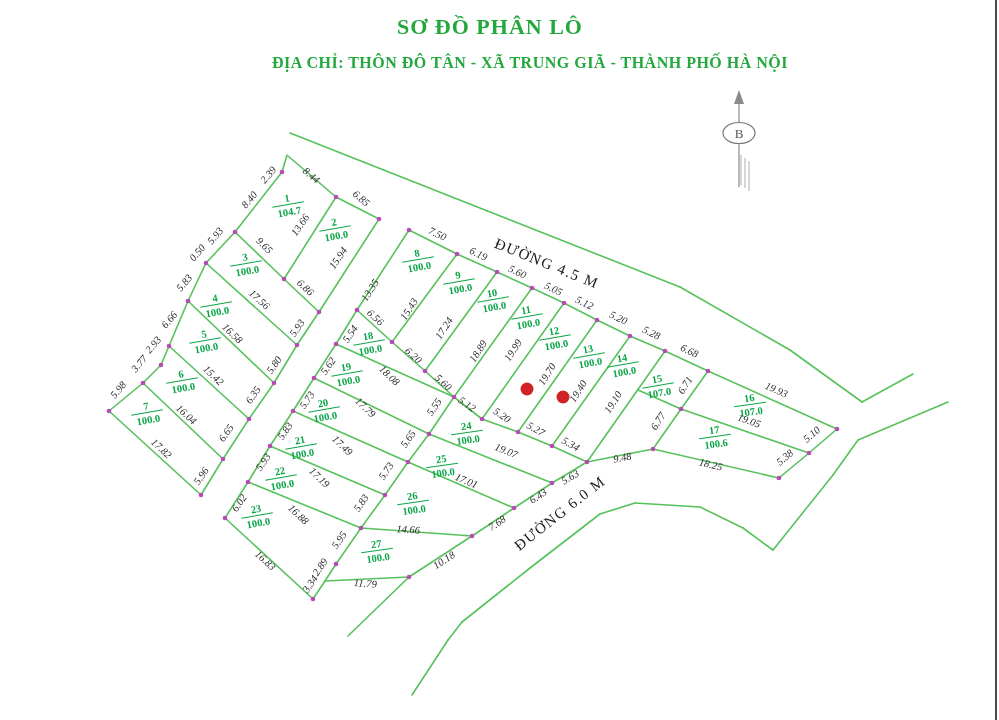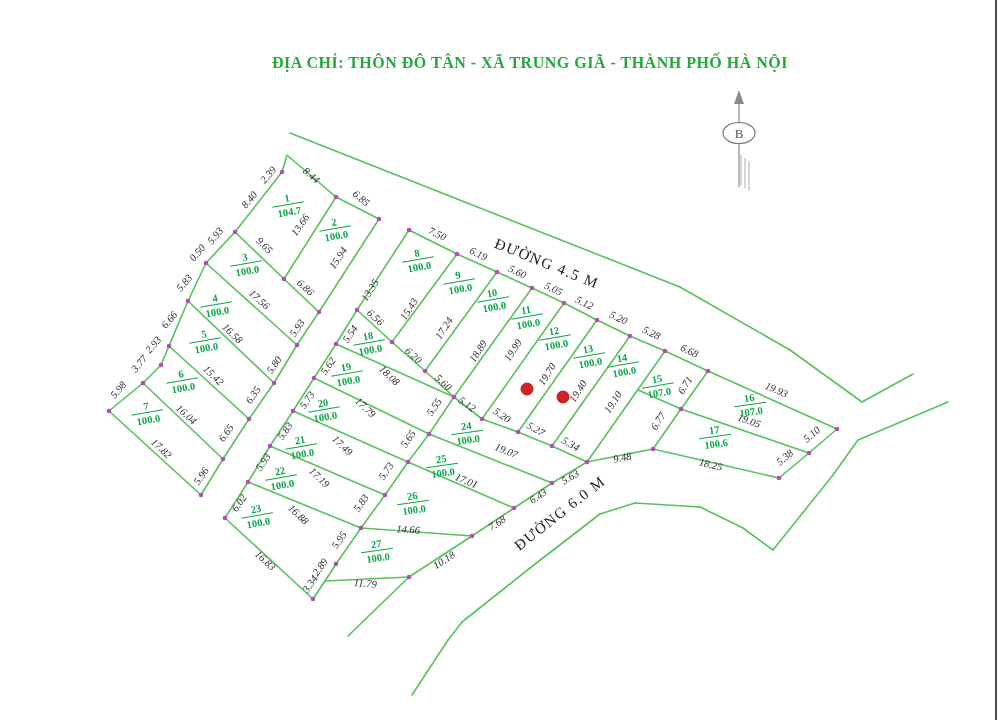--- a/index.html
+++ b/index.html
@@ -16,20 +16,21 @@
     font-weight:bold;font-size:16px;letter-spacing:.5px;padding-left:40px;
   }
   svg{position:absolute;left:0;top:0;}
   .edge-right{position:absolute;right:2px;top:0;width:2px;height:720px;background:#4a4a4a;}
   text{font-family:"Liberation Serif", serif;}
 </style>
 </head>
 <body>
 
 <div id="canvas">
+  <div class="title" style="color: rgb(35, 168, 62);">SƠ ĐỒ PHÂN LÔ</div>
   <div class="subtitle" style="color: rgb(35, 168, 62);">ĐỊA CHỈ: THÔN ĐÔ TÂN - XÃ TRUNG GIÃ - THÀNH PHỐ HÀ NỘI</div>
   <svg id="map" width="999" height="720" viewBox="0 0 999 720">
       <g stroke="#57c25b" stroke-width="1.6" stroke-linecap="round">
         <line x1="290" y1="133" x2="680" y2="287"></line>
         <line x1="680" y1="287" x2="790" y2="350"></line>
         <line x1="790" y1="350" x2="862" y2="402"></line>
         <line x1="862" y1="402" x2="913" y2="374"></line>
         <line x1="409" y1="230" x2="457" y2="254"></line>
         <line x1="457" y1="254" x2="497" y2="272"></line>
         <line x1="497" y1="272" x2="532" y2="288"></line>

